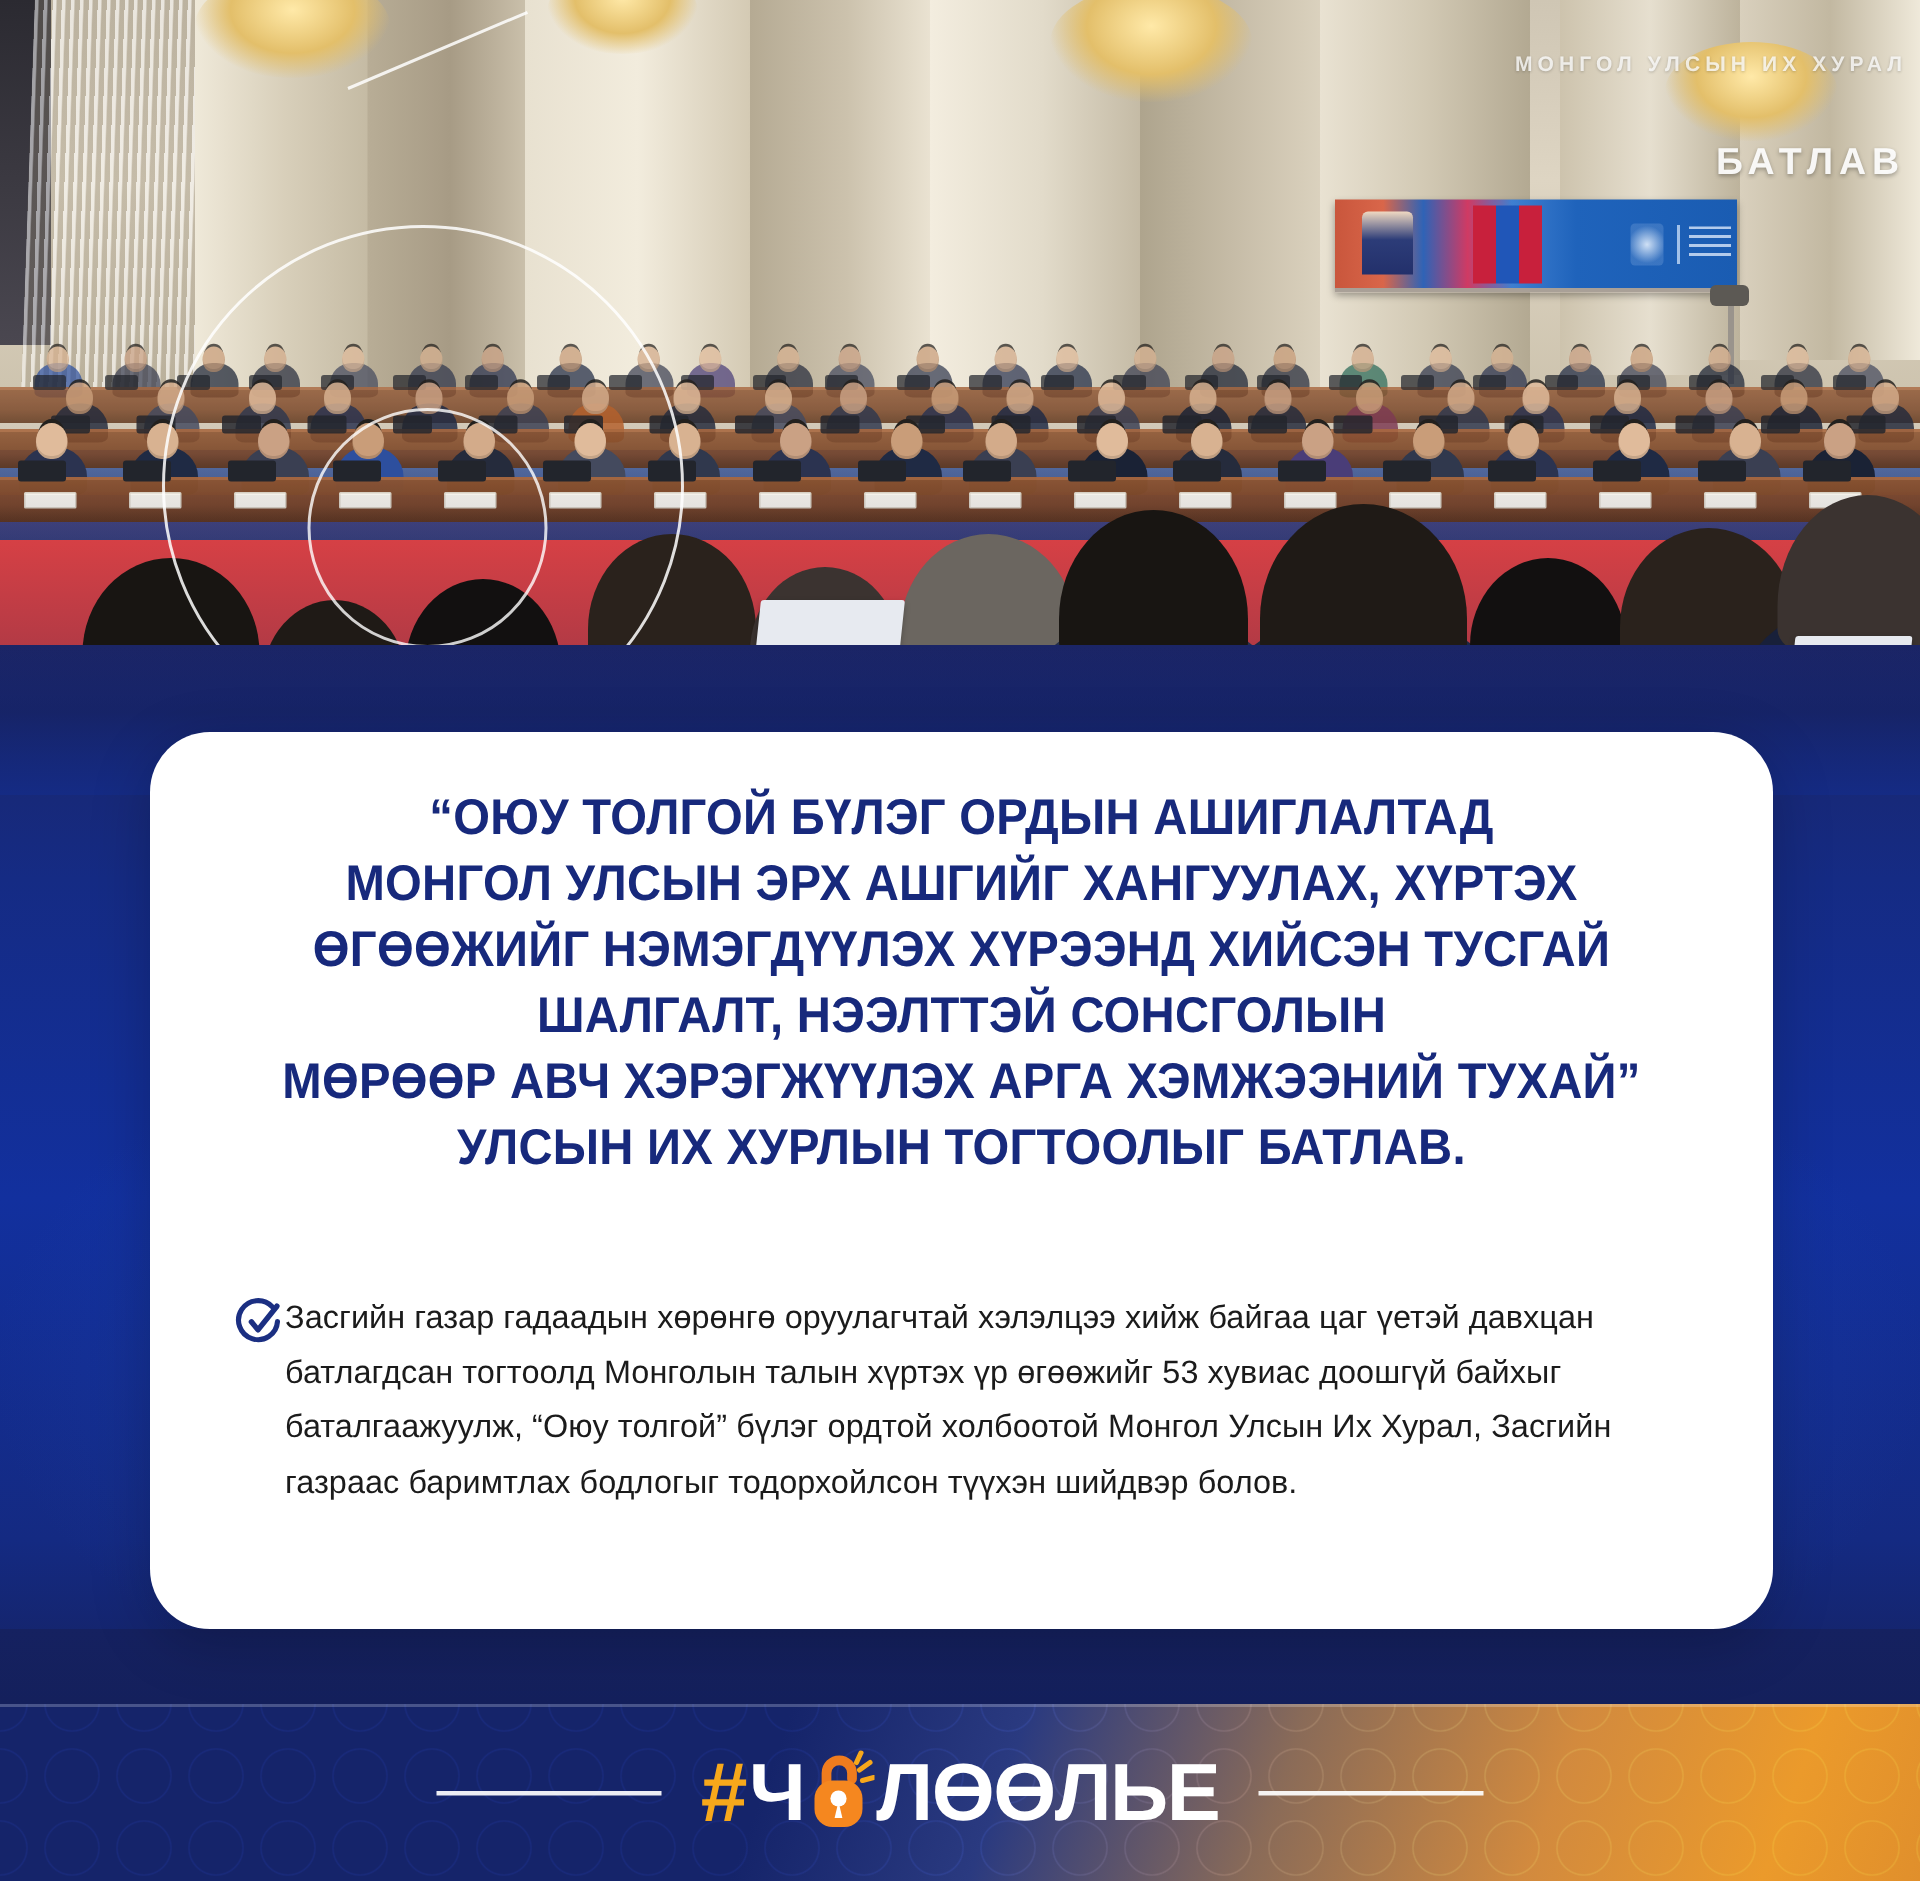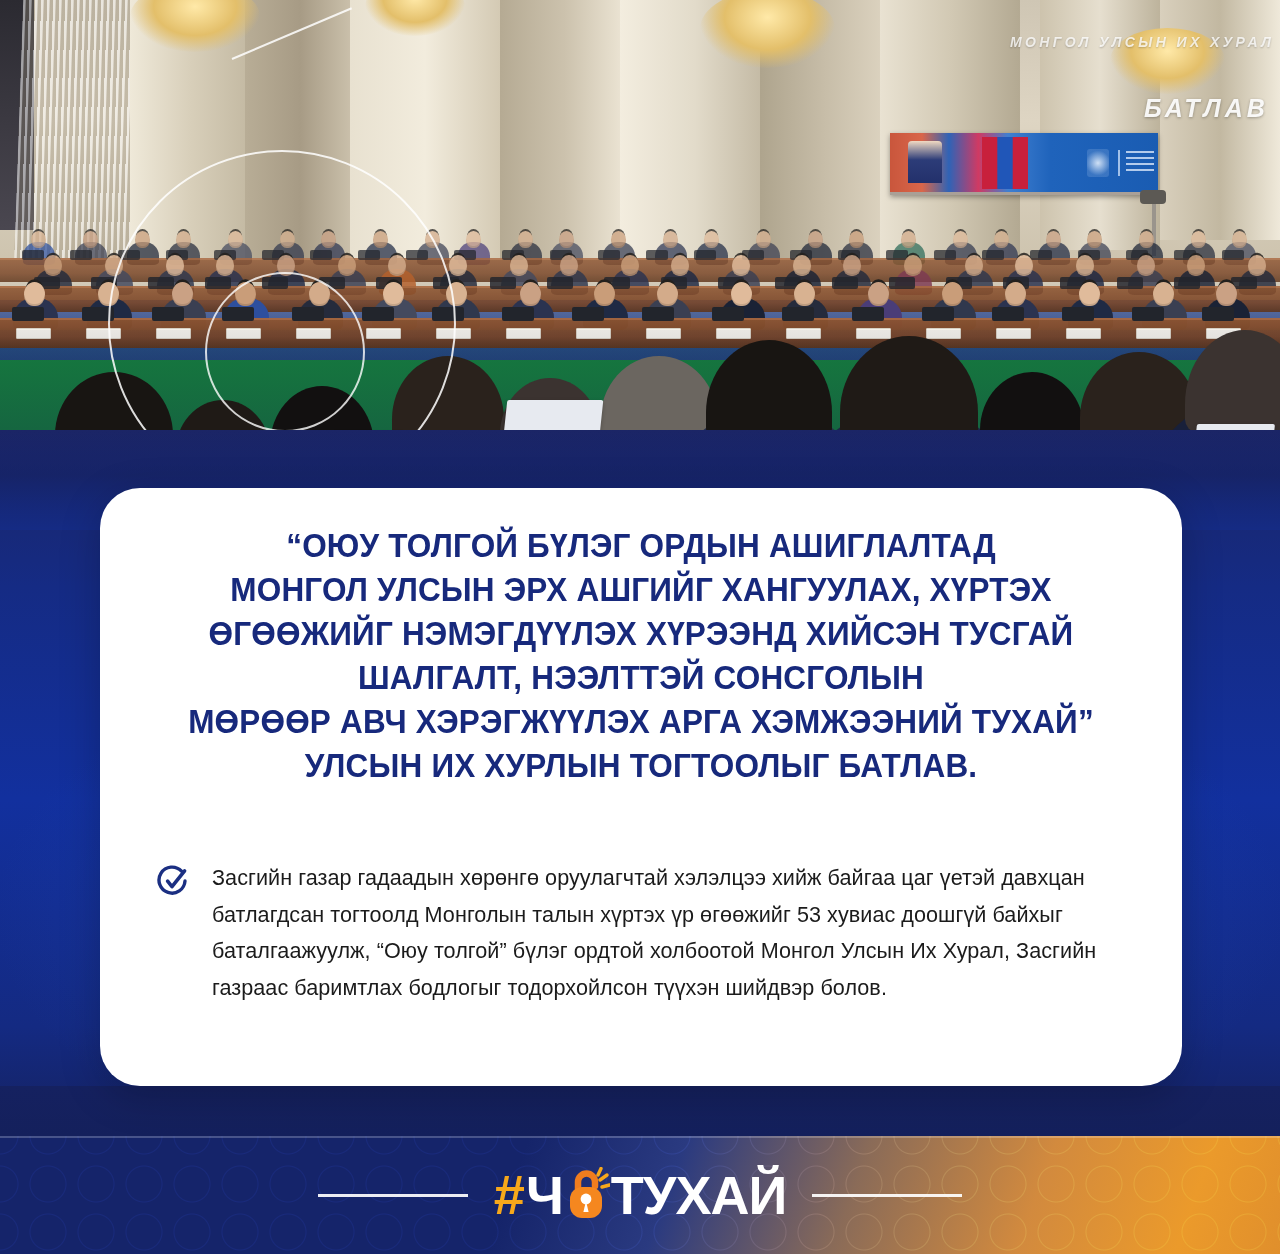--- a/index.html
+++ b/index.html
@@ -19,22 +19,21 @@
     overflow: hidden;
     background: #13267f;
   }
 
   
   .photo {
     position: absolute;
     left: 0; top: 0;
     width: 1280px; height: 520px;
     overflow: hidden;
-    background: #15803d;
-    font-style: italic;
+    background: #ef4444;
   }
 
   
   .hall-wall {
     position: absolute; left: 0; top: 0; width: 1280px; height: 300px;
     background:
       linear-gradient(180deg, #cfc6b4 0%, #ded5c3 40%, #c9bfa9 100%);
   }
   .hall-dark-left {
     position: absolute; left: 0; top: 0; width: 34px; height: 230px;
@@ -287,21 +286,20 @@
     transform: scaleX(.94);
     transform-origin: center top;
   }
   .headline .l { display: block; white-space: nowrap; }
 
   .body-block {
     position: absolute;
     left: 56px; top: 372px;
     width: 980px;
     display: flex;
-    gap: 22px;
     align-items: flex-start;
   }
   .check-icon {
     flex: 0 0 auto;
     width: 34px; height: 34px;
     margin-top: 4px;
   }
   .check-icon svg { display: block; width: 34px; height: 34px; }
 
   .body-text {
@@ -727,20 +725,20 @@
           <svg viewBox="0 0 46 56" aria-hidden="true">
             <path d="M14 22 L14 15 A8.5 8.5 0 0 1 31 15 L31 19" fill="none" stroke="#f07c1e" stroke-width="6.5" stroke-linecap="round"></path>
             <rect x="6" y="20" width="32" height="31" rx="12" fill="#f5871f"></rect>
             <circle cx="22" cy="32" r="5.4" fill="#ffffff"></circle>
             <path d="M22 34 L19.4 45 L24.6 45 Z" fill="#ffffff"></path>
             <path d="M36 13 L43 8" stroke="#f7a81b" stroke-width="3.4" stroke-linecap="round"></path>
             <path d="M38 20 L45.5 18" stroke="#f7a81b" stroke-width="3.4" stroke-linecap="round"></path>
             <path d="M34 8 L37 1.5" stroke="#f7a81b" stroke-width="3.4" stroke-linecap="round"></path>
           </svg>
         </span>
-        <span class="hash-w2">ТУХАЙ</span>
+        <span class="hash-w2">ЛӨӨЛЬЕ</span>
       </span>
 
       <span class="rule"></span>
     </div>
   </div>
 
 </div>
 
 </body></html>

